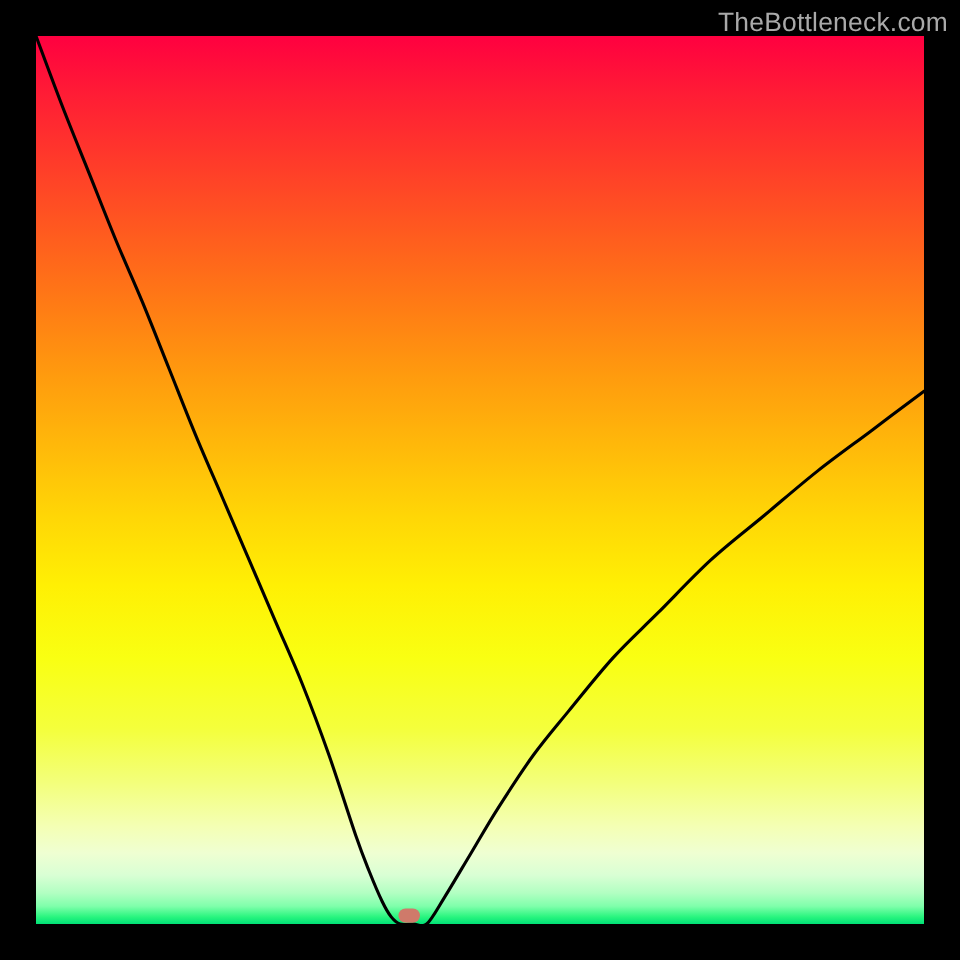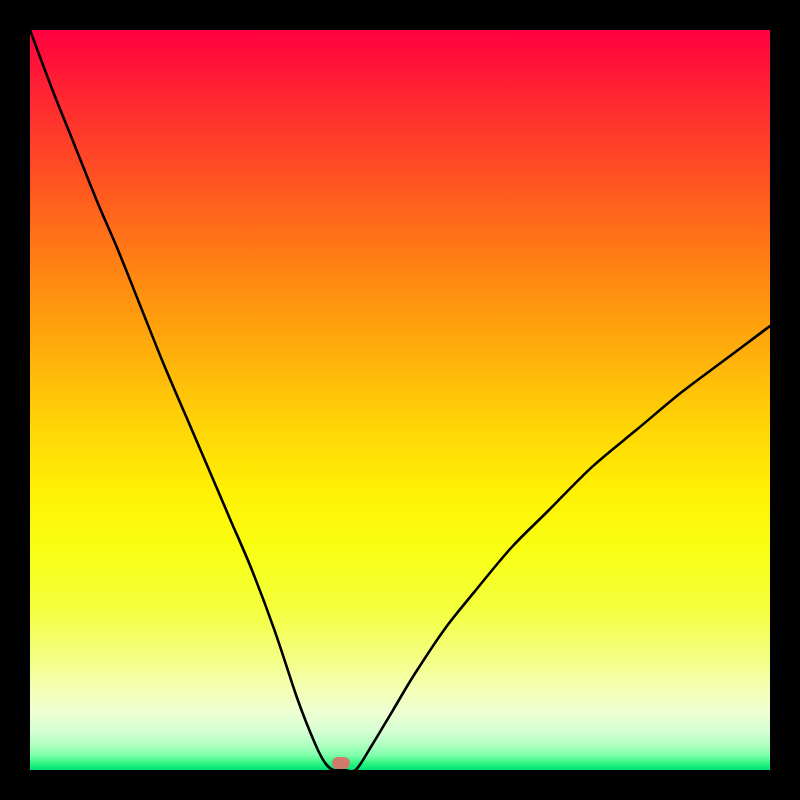--- a/index.html
+++ b/index.html
@@ -74,13 +74,14 @@
 </head>
 <body>
 
 <div class="frame">
   <div class="plot">
     <svg class="curve" viewBox="0 0 740 740" preserveAspectRatio="none">
       <path id="curve-path" fill="none" stroke="#000" stroke-width="2.6" stroke-linecap="round" d="M 0 0 C 3.6999999999999997 9.866666666666662, 14.8 40.0833333333333, 22.2 59.19999999999997 C 29.599999999999998 78.31666666666663, 37 96.20000000000002, 44.4 114.70000000000002 C 51.8 133.20000000000002, 59.199999999999996 152.31666666666666, 66.6 170.2 C 74 188.08333333333331, 81.39999999999999 204.1166666666667, 88.8 222.00000000000003 C 96.2 239.88333333333335, 103.6 259, 111 277.5 C 118.4 296, 125.79999999999998 315.1166666666666, 133.2 332.99999999999994 C 140.6 350.88333333333327, 148 367.5333333333333, 155.4 384.8 C 162.8 402.0666666666667, 170.2 419.3333333333334, 177.6 436.6000000000001 C 185 453.86666666666673, 192.4 471.13333333333327, 199.8 488.3999999999999 C 207.20000000000002 505.6666666666666, 214.6 521.6999999999999, 222 540.1999999999999 C 229.4 558.6999999999999, 236.8 578.4333333333334, 244.20000000000002 599.4000000000001 C 251.60000000000002 620.3666666666668, 260.84999999999997 649.9666666666667, 266.4 666 C 271.95 682.0333333333333, 273.8 686.3499999999999, 277.5 695.5999999999999 C 281.2 704.8499999999999, 285.5166666666667 715.0866666666666, 288.6 721.5 C 291.68333333333334 727.9133333333334, 293.53333333333336 730.9966666666667, 296 734.08 C 298.46666666666664 737.1633333333334, 300.31666666666666 739.0133333333333, 303.4 740 C 306.4833333333333 740.9866666666667, 310.8 740, 314.5 740 C 318.2 740, 321.28333333333336 743.7, 325.6 740 C 329.9166666666667 736.3, 334.23333333333335 727.6666666666666, 340.40000000000003 717.8 C 346.5666666666667 707.9333333333333, 355.2 693.1333333333334, 362.59999999999997 680.8000000000001 C 369.99999999999994 668.4666666666667, 376.1666666666667 657.3666666666666, 384.8 643.8 C 393.43333333333334 630.2333333333333, 404.53333333333336 612.9666666666667, 414.40000000000003 599.4000000000001 C 424.2666666666667 585.8333333333335, 432.9 575.9666666666667, 444 562.4 C 455.1 548.8333333333333, 468.6666666666667 531.5666666666666, 481 518 C 493.3333333333333 504.43333333333334, 504.43333333333334 494.56666666666666, 518 481 C 531.5666666666666 467.43333333333334, 547.6 450.16666666666674, 562.4 436.6000000000001 C 577.1999999999999 423.0333333333334, 592 411.9333333333334, 606.8 399.6 C 621.5999999999999 387.26666666666665, 636.4000000000001 374.31666666666666, 651.2 362.59999999999997 C 666 350.88333333333327, 680.8 340.4, 695.5999999999999 329.29999999999995 C 710.3999999999999 318.19999999999993, 732.6 301.55, 740 296"></path>
     </svg>
     <div id="min-marker" class="marker" style="left: 310.8px; top: 733.34px;"></div>
   </div>
+  <div class="watermark">TheBottleneck.com</div>
 </div>
 
 </body></html>

